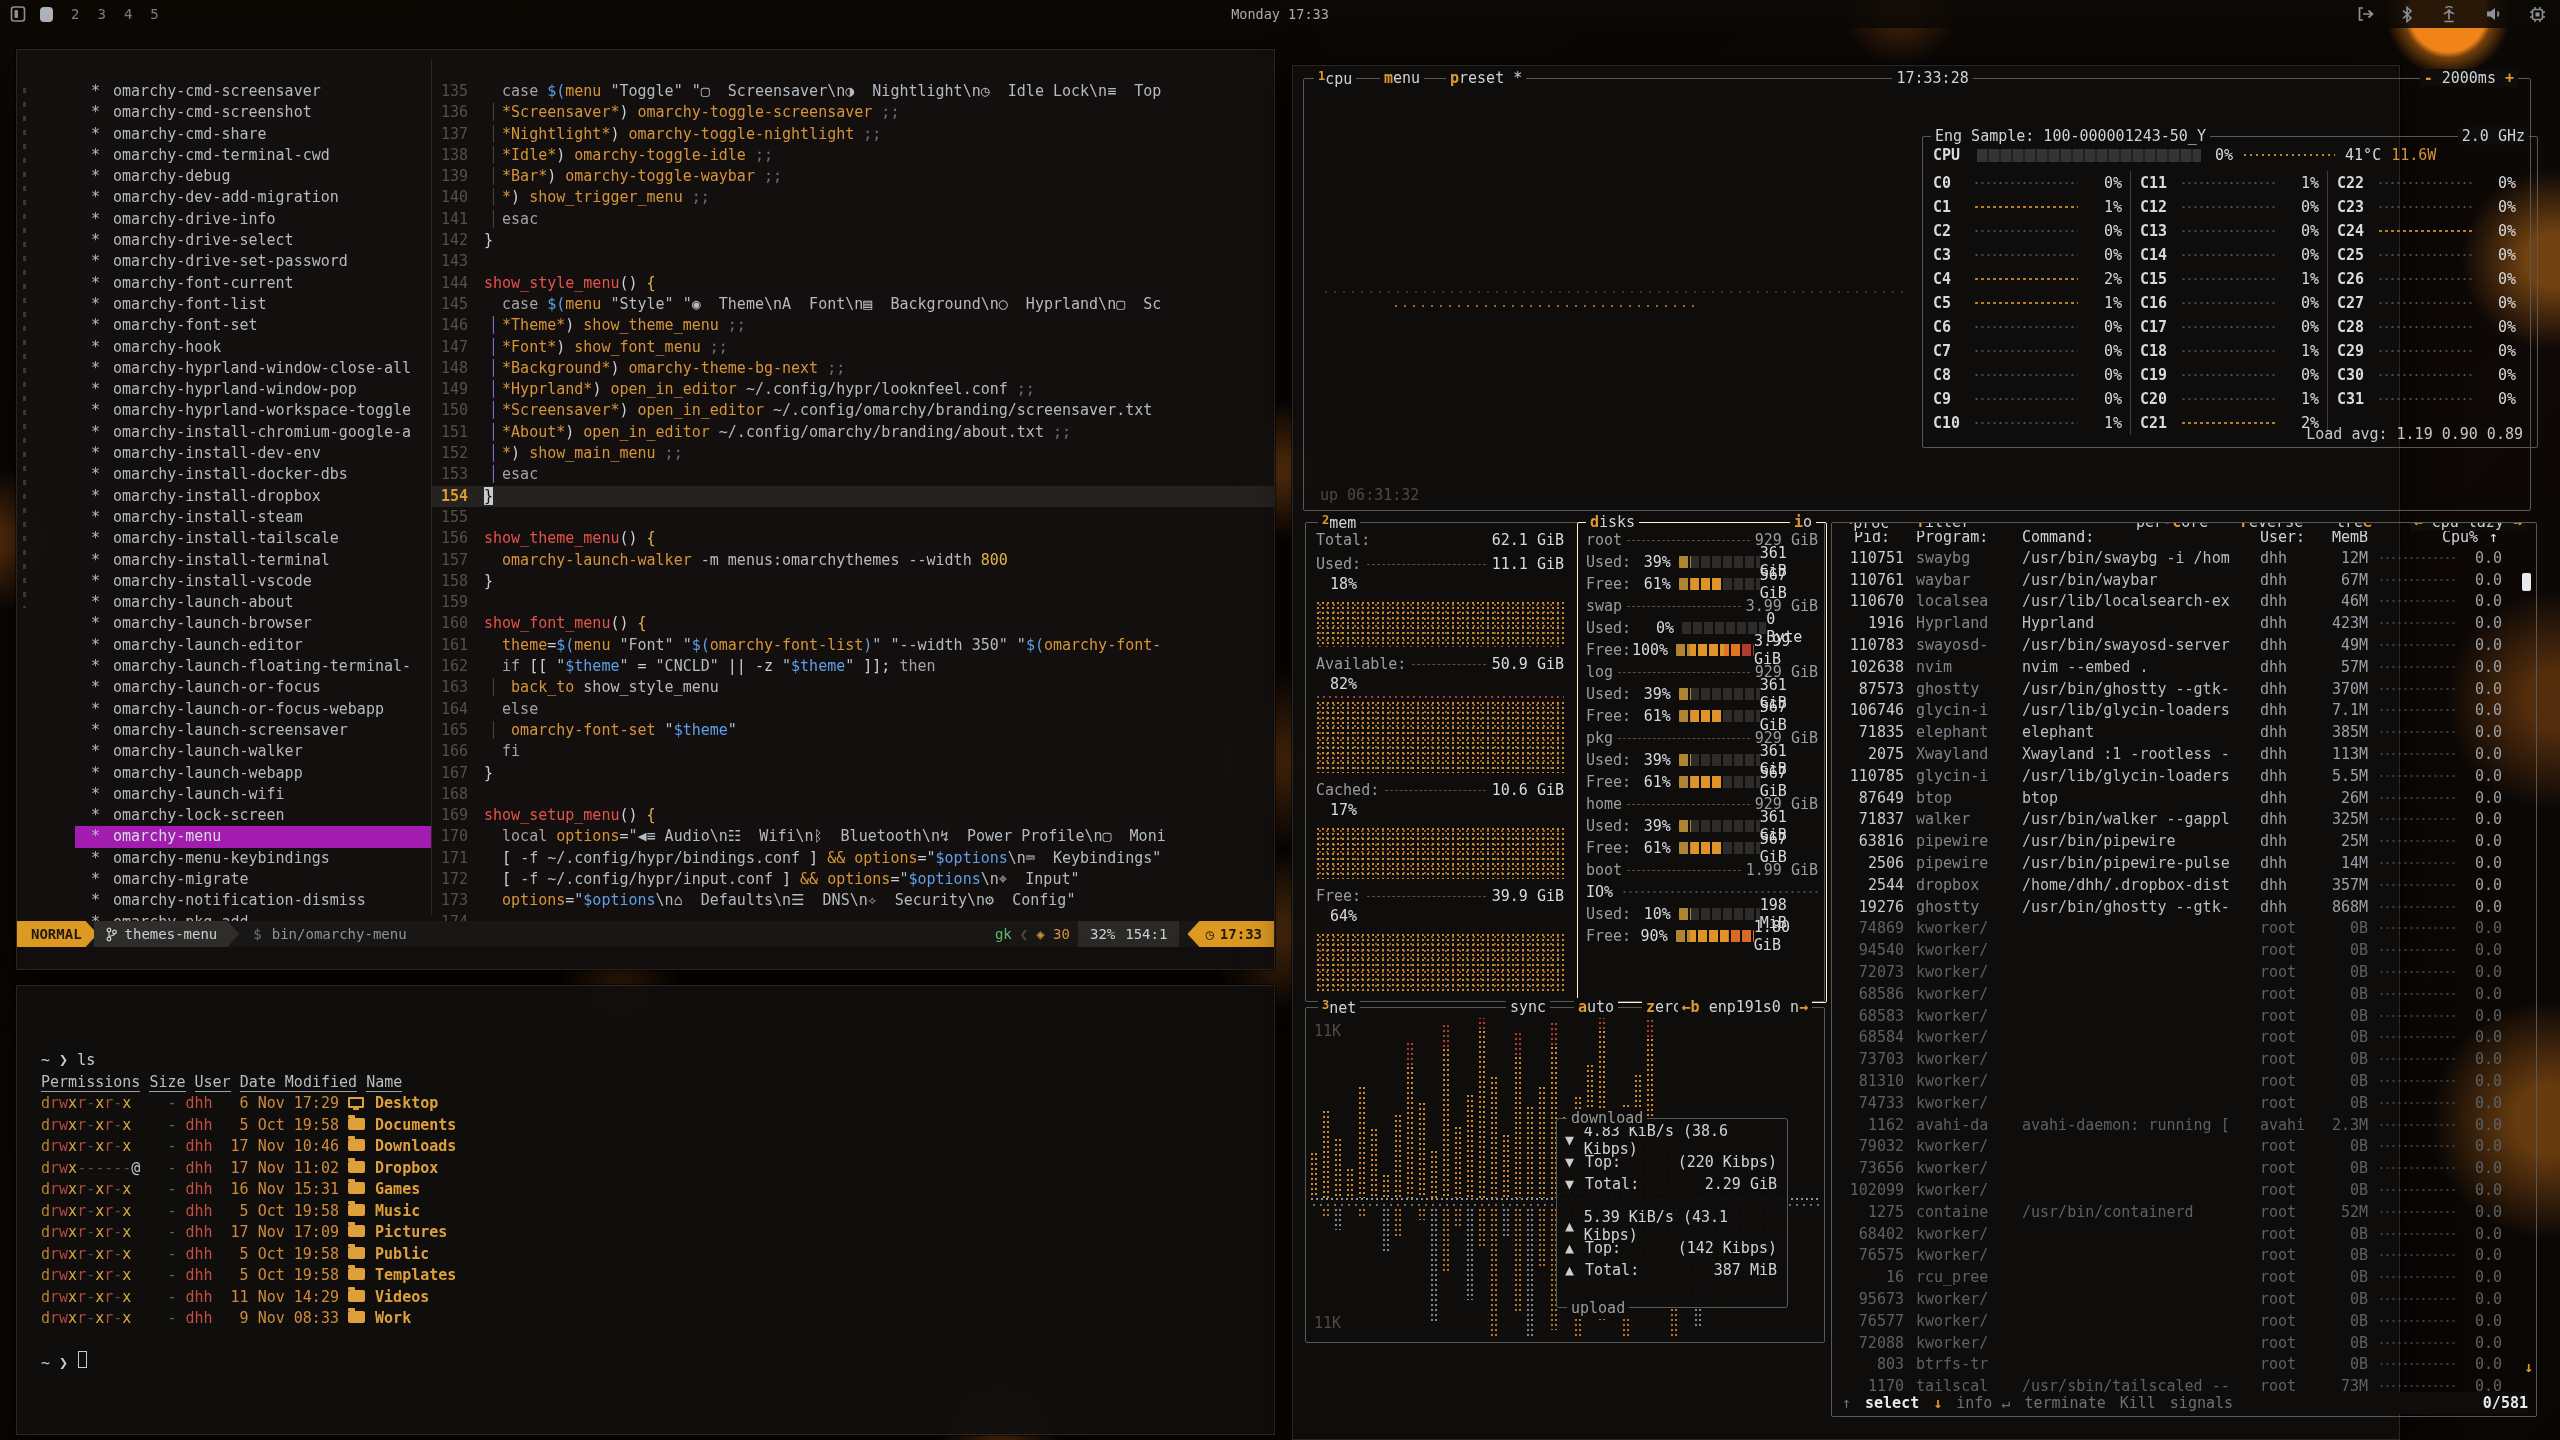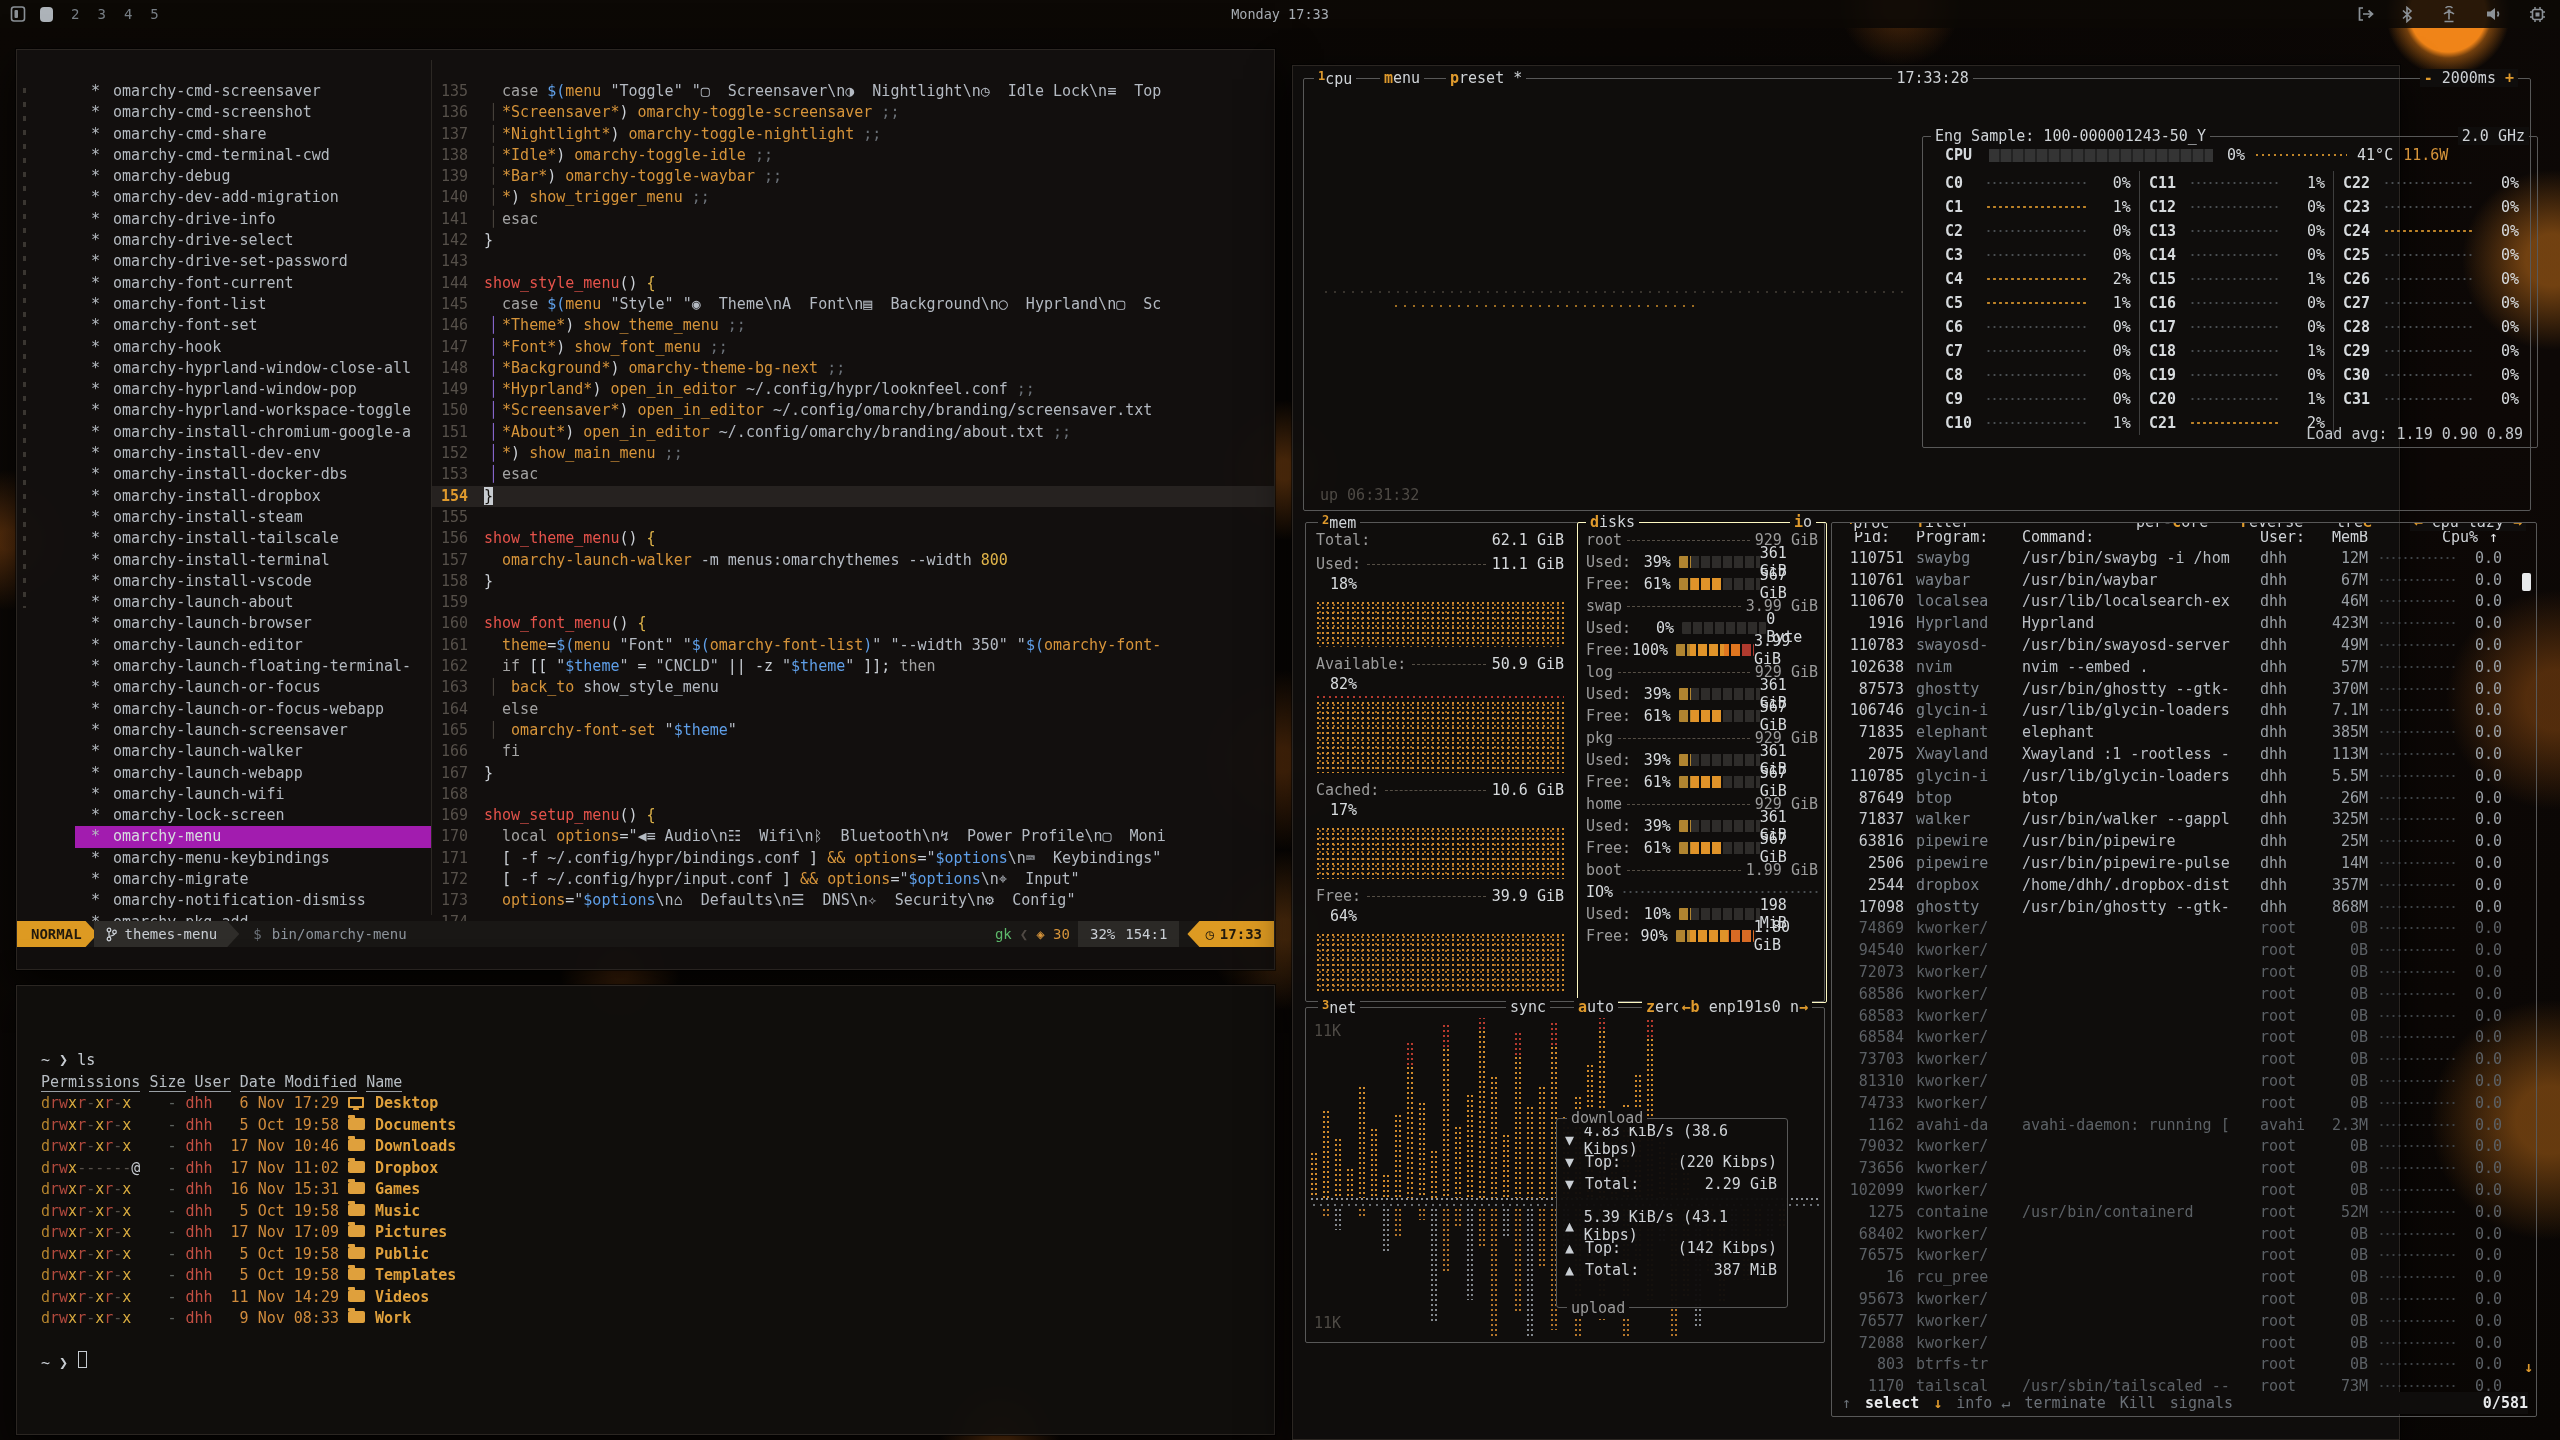--- a/index.html
+++ b/index.html
@@ -76,21 +76,21 @@
   .cursor-hollow{display:inline-block;width:9px;height:17px;border:1px solid #c6cbd1;vertical-align:-3px;margin-left:1px}
   
   #btop{left:1292px;top:65px;width:1108px;height:1375px;background:rgba(15,13,12,.98);font-size:15px;color:#9b9b9b}
   .bbox{position:absolute;border:1px solid #585858;border-radius:2px}
   .btag{position:absolute;top:-10px;background:#0f0d0c;padding:0 4px;color:#cfd3d7;white-space:nowrap}
   .btag .hot{color:#df9a2d;font-weight:bold}
   .btag .sup{color:#df9a2d;font-weight:bold;font-size:12px;vertical-align:4px}
   .bval{color:#d6dadd}
   
   #cpubox{left:10px;top:12px;width:1228px;height:433px}
-  #cpupanel{position:absolute;left:618px;top:57px;width:616px;height:312px;border:1px solid #585858;border-radius:2px;padding:6px 10px 0 22px}
+  #cpupanel{position:absolute;left:618px;top:57px;width:616px;height:312px;border:1px solid #585858;border-radius:2px;padding:6px 10px 0 10px}
   .cpurow{display:flex;align-items:center;height:24px;color:#d6dadd}
   .cpurow .cl{font-weight:bold;width:44px}
   .cpubar{width:224px;height:13px;background:repeating-linear-gradient(to right,#343434 0 10px,#222 10px 12px);margin-right:14px}
   .minidots{width:92px;height:10px;margin:0 10px;background-image:radial-gradient(circle at 2px 5px,#c08428 1.2px,transparent 1.4px);background-size:6px 10px}
   .coregrid{display:flex;margin-top:4px}
   .corecol{width:197px;padding-right:8px}
   .corecol+.corecol{border-left:1px solid #3e3e3e;padding-left:9px}
   .corerow{display:flex;align-items:center;height:24px}
   .corerow .cn{color:#d6dadd;font-weight:bold;width:42px}
   .clead{flex:1;height:9px;background-image:radial-gradient(circle at 1.5px 4px,#4a4e52 1px,transparent 1.2px);background-size:6px 9px;margin-right:8px}
@@ -1167,21 +1167,21 @@
           <div class="prow">
             <span class="pid">2544</span>
             <span class="prog">dropbox</span>
             <span class="cmd">/home/dhh/.dropbox-dist</span>
             <span class="user">dhh</span>
             <span class="memv">357M</span>
             <span class="pl"></span>
             <span class="cpu">0.0</span>
           </div>
           <div class="prow">
-            <span class="pid">17098</span>
+            <span class="pid">19276</span>
             <span class="prog">ghostty</span>
             <span class="cmd">/usr/bin/ghostty --gtk-</span>
             <span class="user">dhh</span>
             <span class="memv">868M</span>
             <span class="pl"></span>
             <span class="cpu">0.0</span>
           </div>
           <div class="prow dim">
             <span class="pid">74869</span>
             <span class="prog">kworker/</span>

